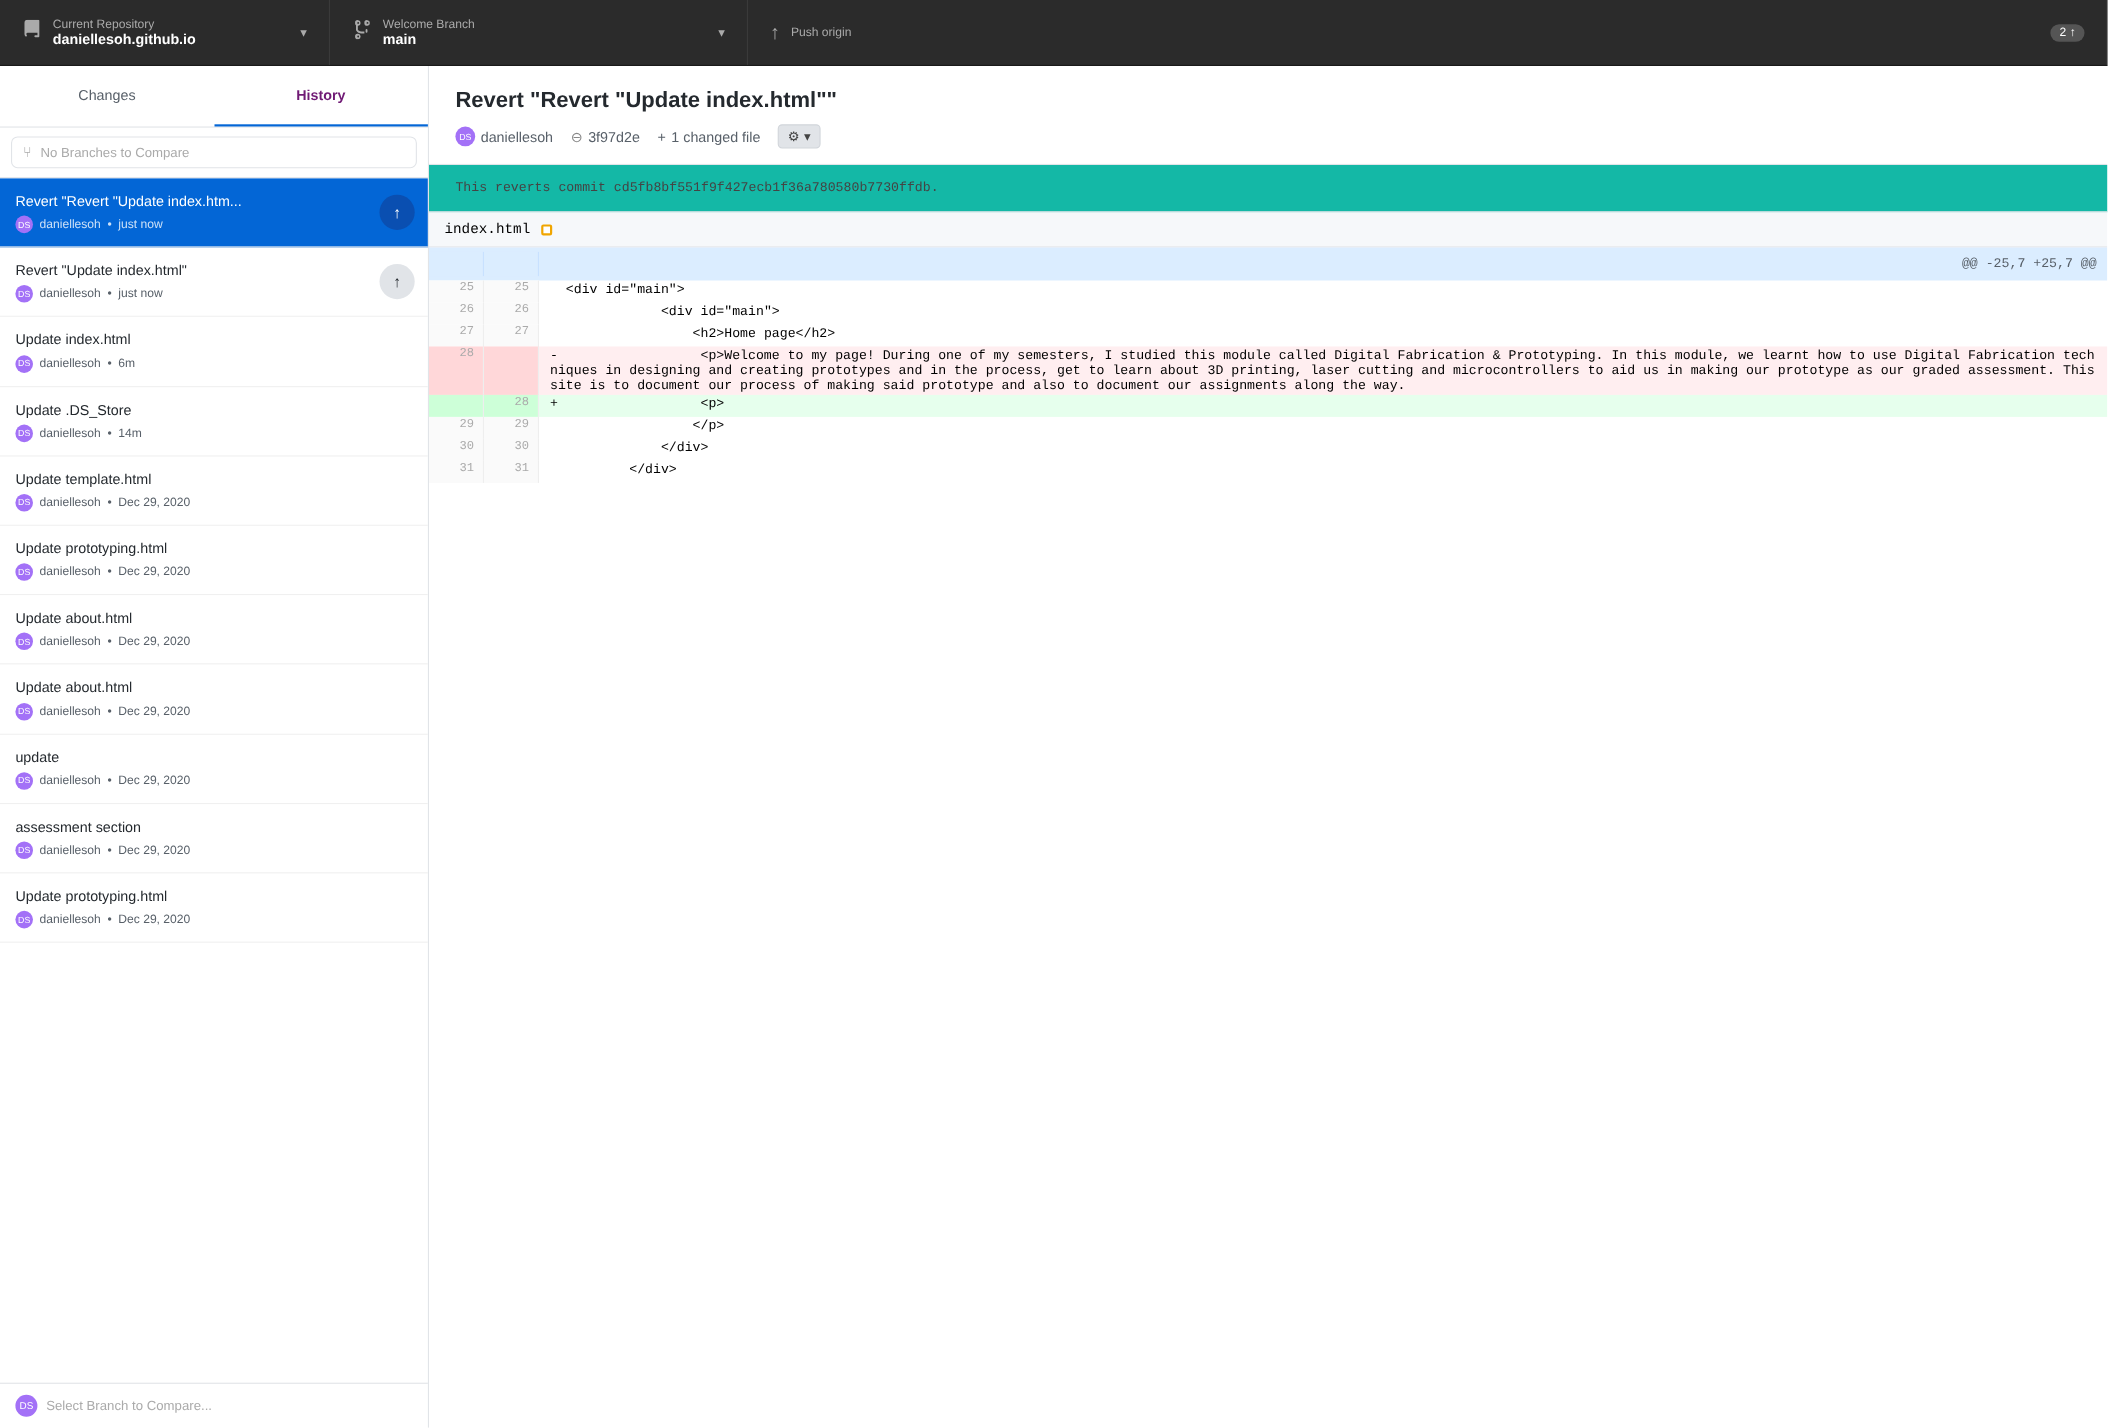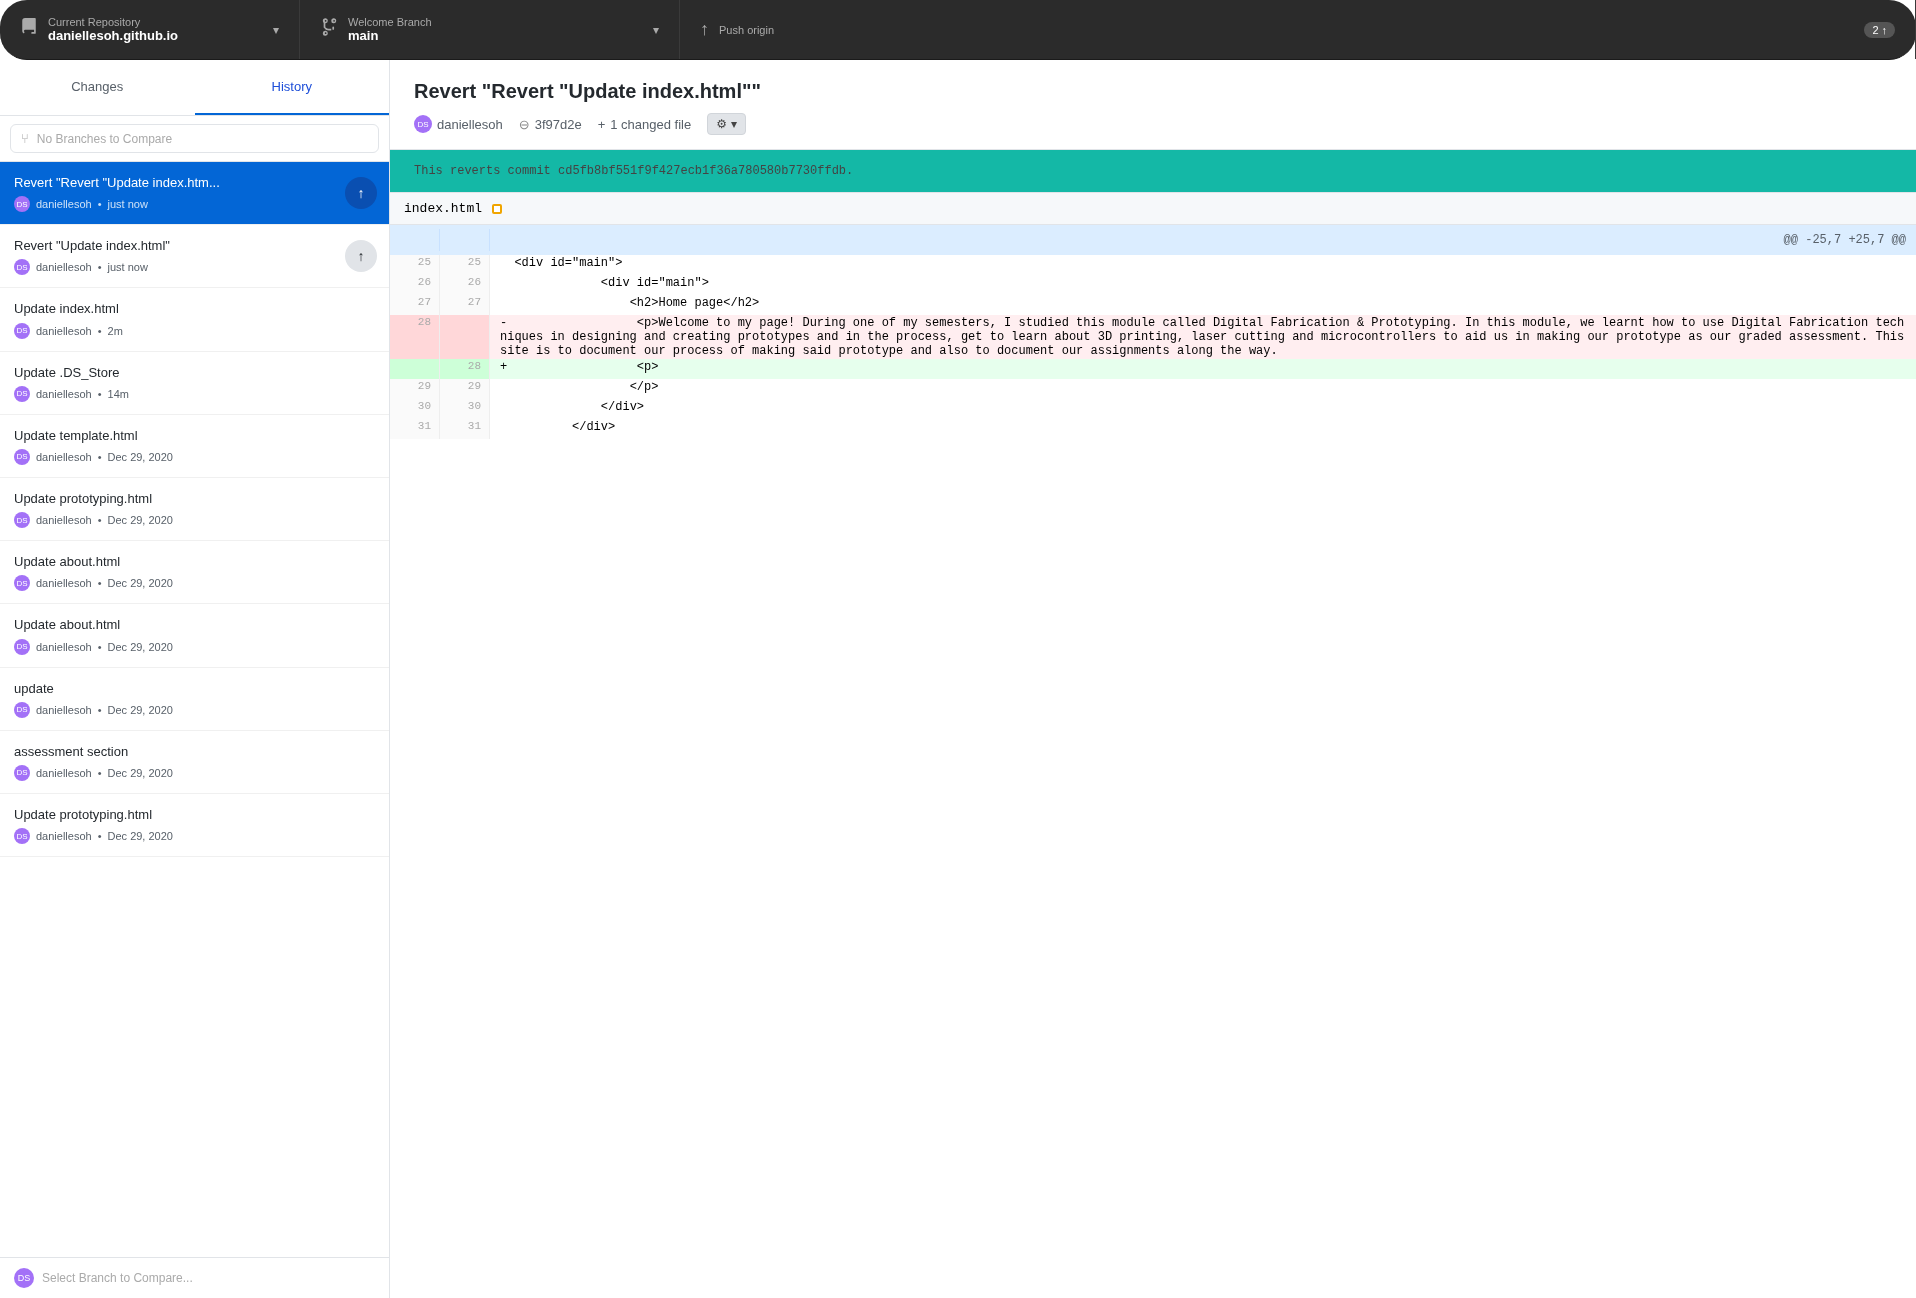--- a/index.html
+++ b/index.html
@@ -6,21 +6,20 @@
     body { font-family: -apple-system, BlinkMacSystemFont, 'Segoe UI', sans-serif; background: #fff; overflow: hidden; width: 1916px; height: 1298px; }
 
     
     .topbar {
       display: flex;
       align-items: center;
       background: #2b2b2b;
       height: 60px;
       width: 100%;
       border-bottom: 1px solid #1a1a1a;
-      border-radius: 27px;
     }
     .topbar-section {
       display: flex;
       align-items: center;
       padding: 0 20px;
       height: 100%;
       border-right: 1px solid #3a3a3a;
       gap: 10px;
       cursor: pointer;
       min-width: 300px;
@@ -70,23 +69,23 @@
       flex: 1;
       display: flex;
       align-items: center;
       justify-content: center;
       font-size: 13px;
       color: #586069;
       cursor: pointer;
       border-bottom: 2px solid transparent;
     }
     .sidebar-tab.active {
-      color: #1d4ed8;
+      color: #701a75;
       border-bottom: 2px solid #0366d6;
-      font-weight: 400;
+      font-weight: 700;
     }
 
     
     .branch-compare {
       padding: 8px 10px;
       border-bottom: 1px solid #e1e4e8;
     }
     .branch-compare-input {
       display: flex;
       align-items: center;
@@ -382,21 +381,21 @@
         </div>
         <div class="push-btn">↑</div>
       </div>
 
       <div class="commit-item">
         <div class="commit-title">Update index.html</div>
         <div class="commit-meta">
           <span class="commit-avatar">DS</span>
           <span>daniellesoh</span>
           <span>•</span>
-          <span>2m</span>
+          <span>6m</span>
         </div>
       </div>
 
       <div class="commit-item">
         <div class="commit-title">Update .DS_Store</div>
         <div class="commit-meta">
           <span class="commit-avatar">DS</span>
           <span>daniellesoh</span>
           <span>•</span>
           <span>14m</span>

